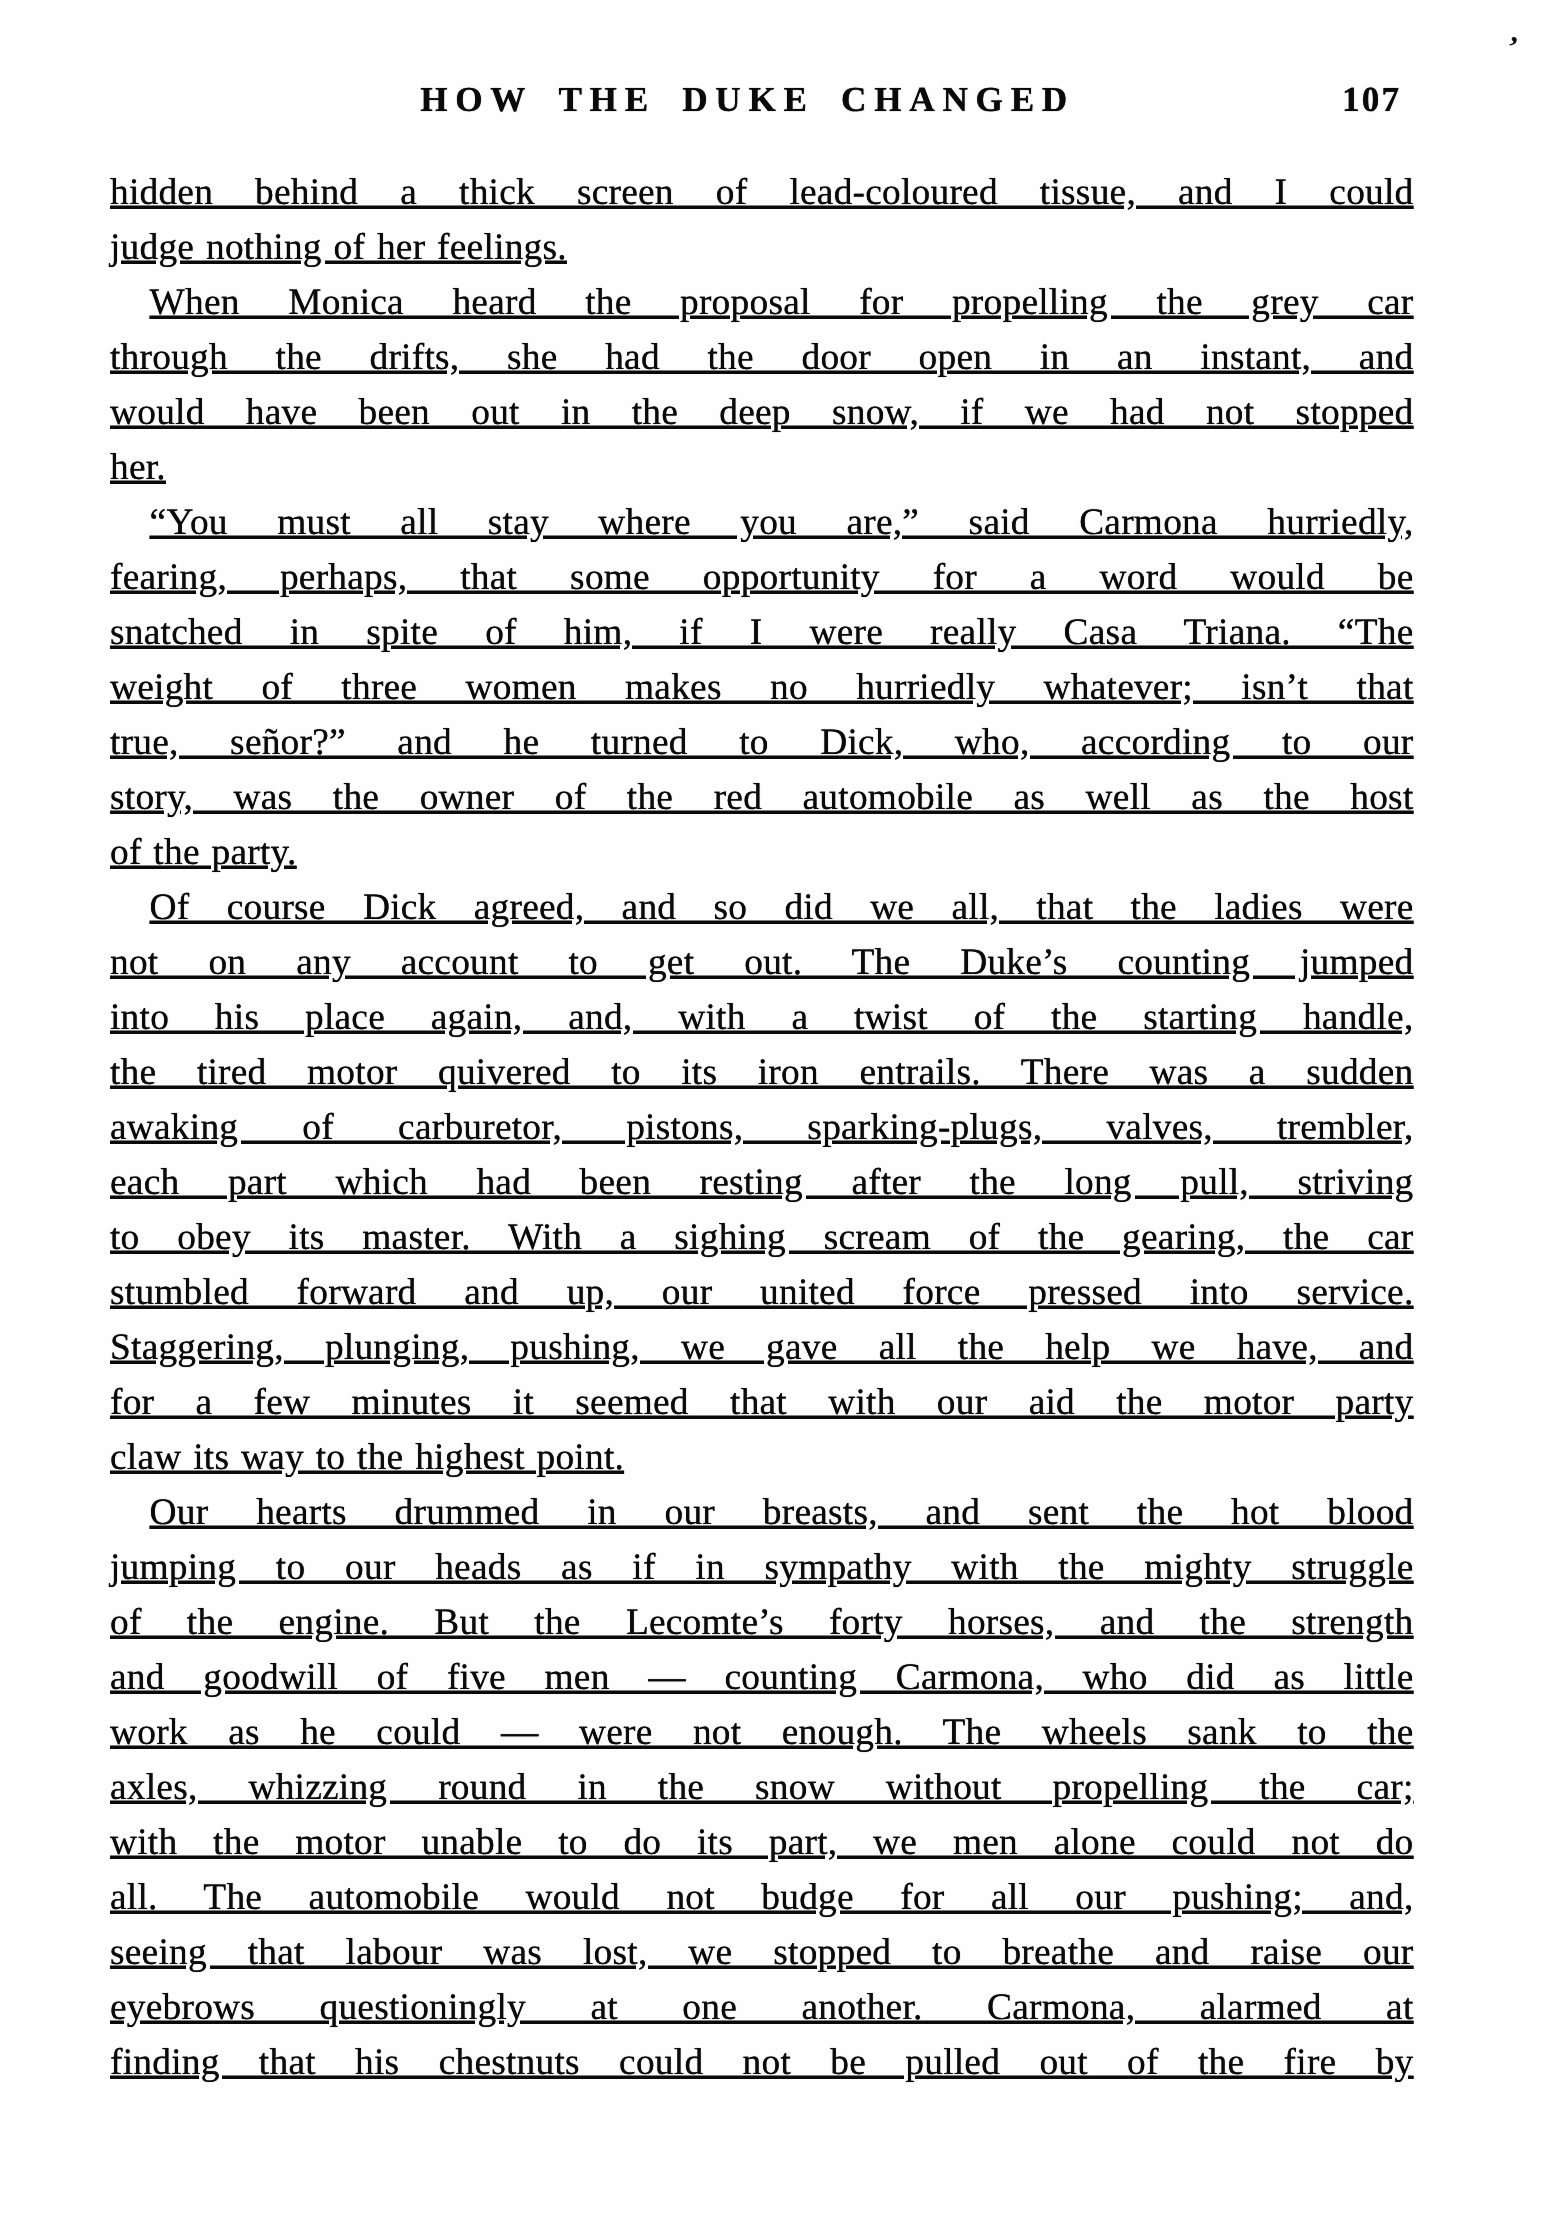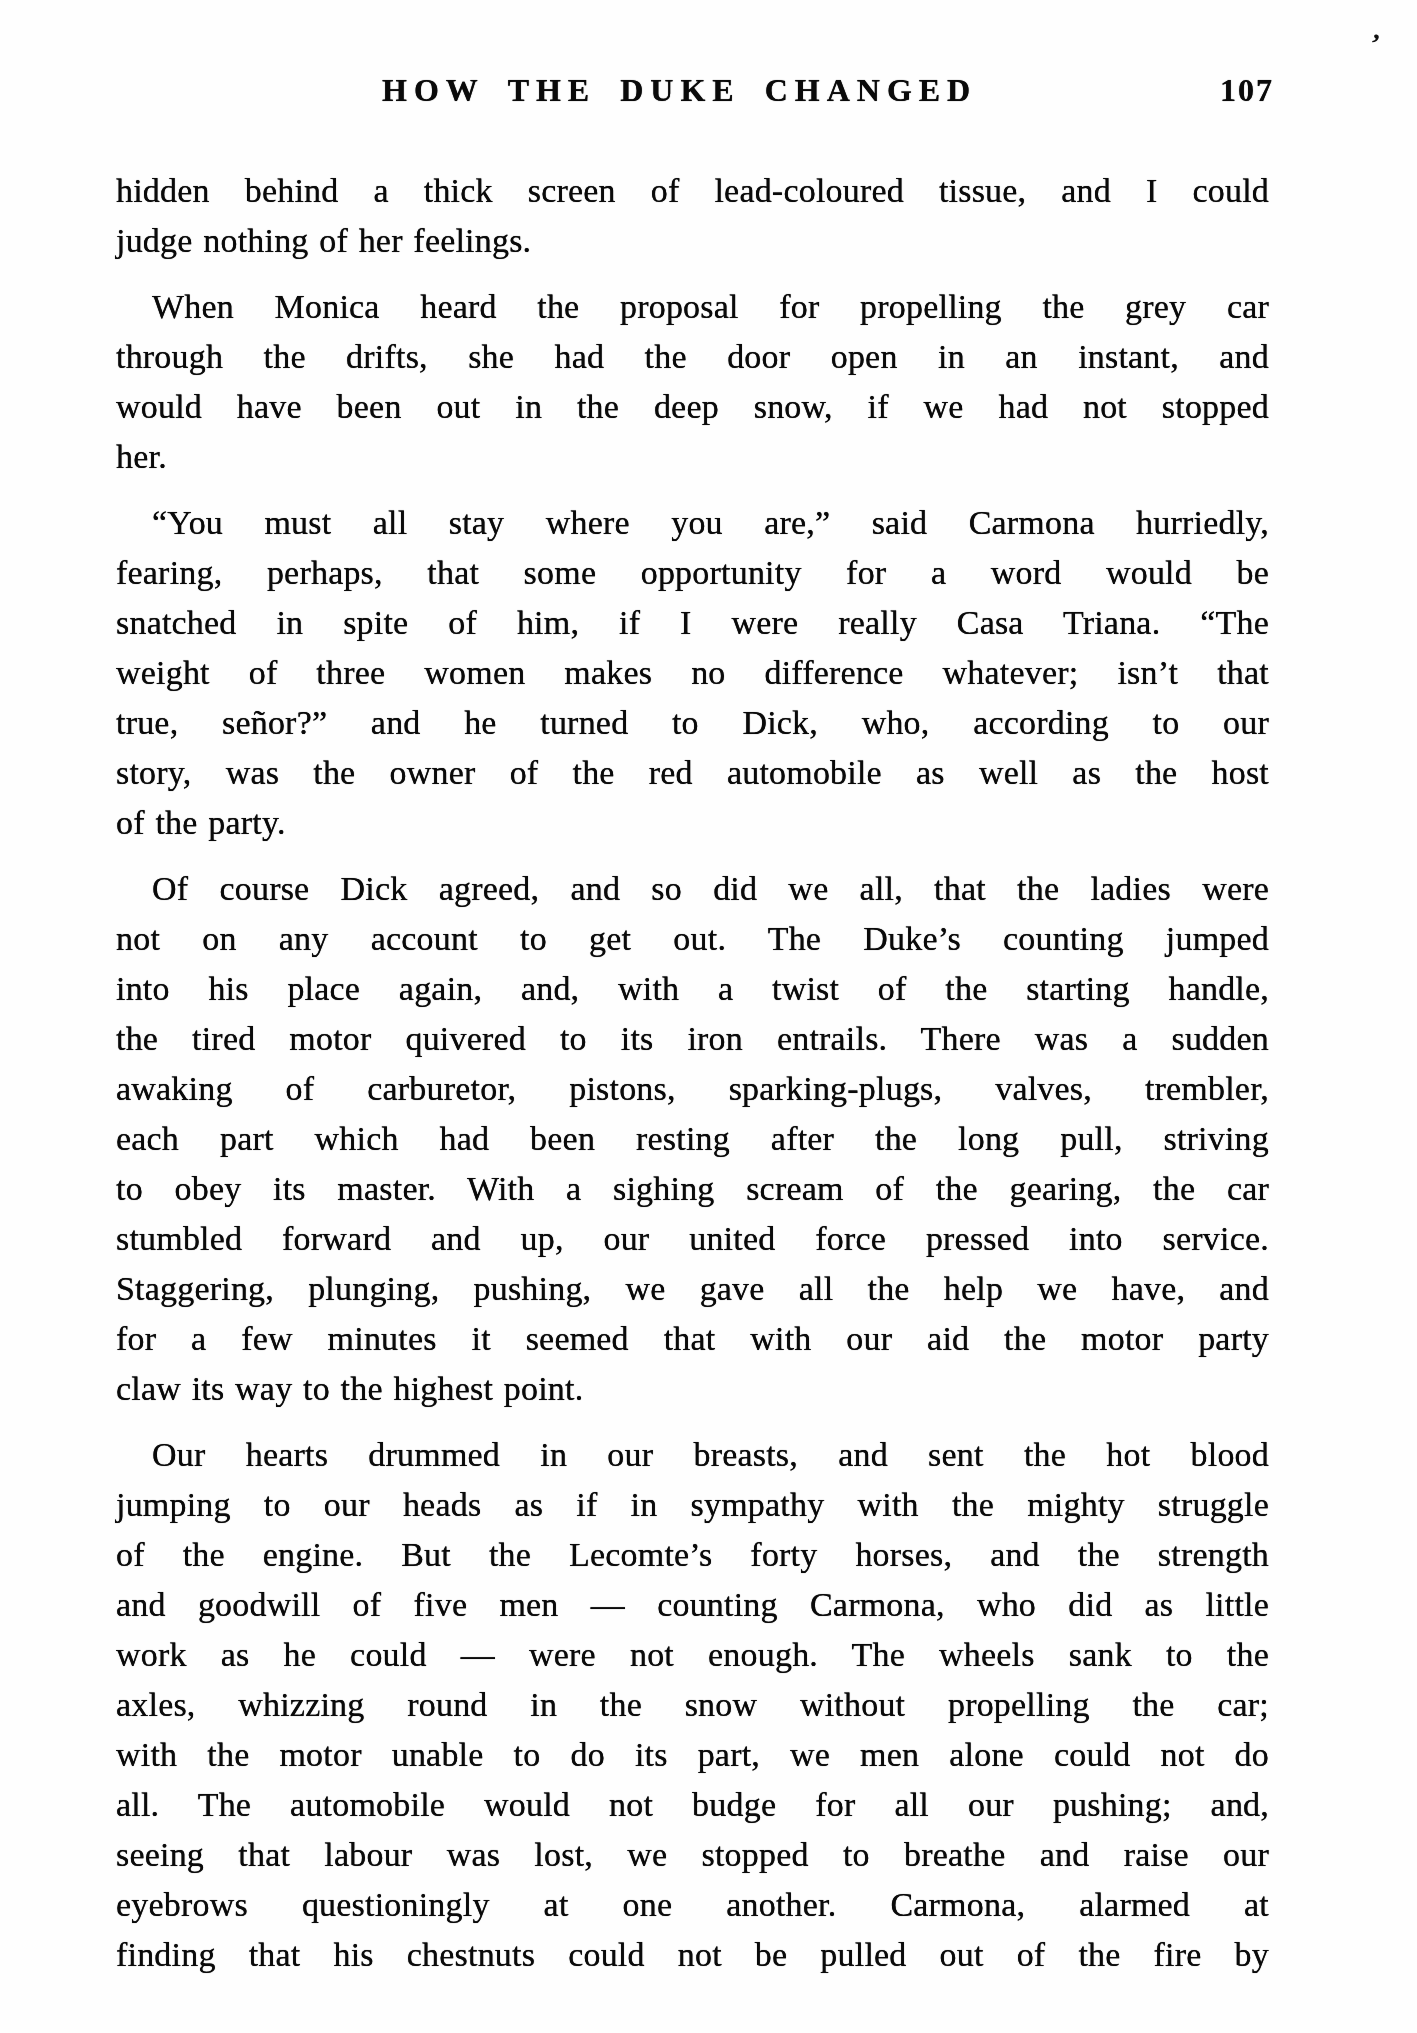--- a/index.html
+++ b/index.html
@@ -55,22 +55,23 @@
     left: 100px;
     top: 150px;
     width: 1185px;
     font-size: 34px;
     line-height: 50px;
     letter-spacing: 0.2px;
     word-spacing: 2px;
     text-shadow: 0 0 0.7px currentColor;
   }
   .paragraph {
-    margin: 16px;
+    margin: 0;
     padding: 0;
+    text-decoration: underline;
   }
   .line {
     text-align: justify;
     text-align-last: justify;
     -moz-text-align-last: justify;
     white-space: normal;
   }
   .line.last {
     text-align-last: left;
     -moz-text-align-last: left;
@@ -96,21 +97,21 @@
       <div class="paragraph">
         <div class="line indent">When Monica heard the proposal for propelling the grey car</div>
         <div class="line">through the drifts, she had the door open in an instant, and</div>
         <div class="line">would have been out in the deep snow, if we had not stopped</div>
         <div class="line last">her.</div>
       </div>
       <div class="paragraph">
         <div class="line indent">“You must all stay where you are,” said Carmona hurriedly,</div>
         <div class="line">fearing, perhaps, that some opportunity for a word would be</div>
         <div class="line">snatched in spite of him, if I were really Casa Triana. “The</div>
-        <div class="line">weight of three women makes no difference whatever; isn’t that</div>
+        <div class="line">weight of three women makes no hurriedly whatever; isn’t that</div>
         <div class="line">true, señor?” and he turned to Dick, who, according to our</div>
         <div class="line">story, was the owner of the red automobile as well as the host</div>
         <div class="line last">of the party.</div>
       </div>
       <div class="paragraph">
         <div class="line indent">Of course Dick agreed, and so did we all, that the ladies were</div>
         <div class="line">not on any account to get out. The Duke’s counting jumped</div>
         <div class="line">into his place again, and, with a twist of the starting handle,</div>
         <div class="line">the tired motor quivered to its iron entrails. There was a sudden</div>
         <div class="line">awaking of carburetor, pistons, sparking-plugs, valves, trembler,</div>

